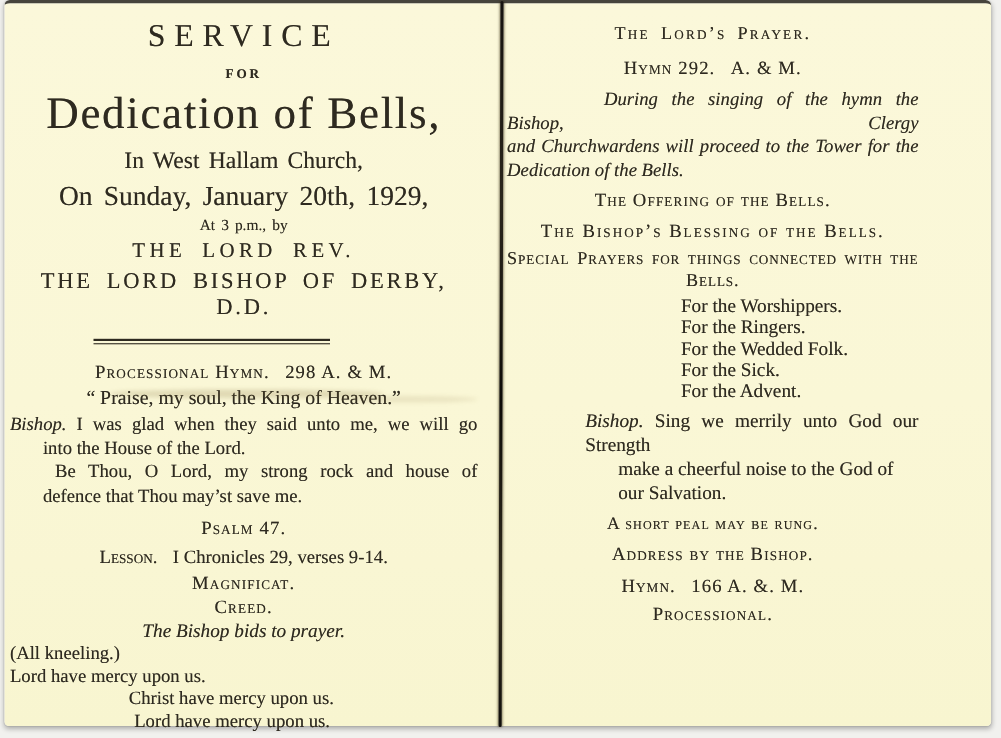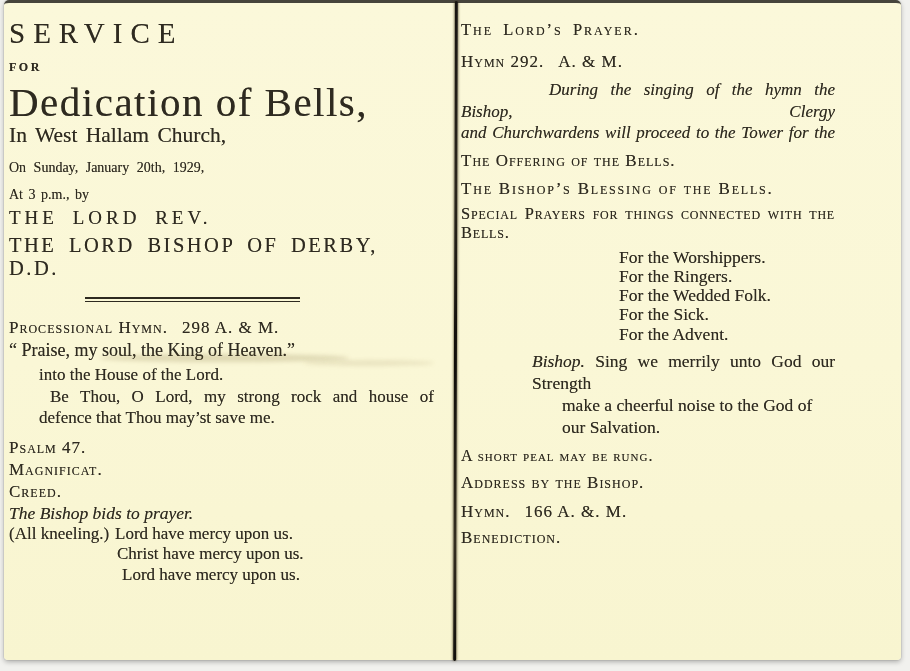--- a/index.html
+++ b/index.html
@@ -21,50 +21,50 @@
     position:absolute;left:3px;top:-2px;bottom:-1px;width:2.5px;
     background:linear-gradient(180deg,#161310,#2b261c 28%,#0e0c08 55%,#342e20 82%,#100e0a);
     border-radius:2px;transform:rotate(.15deg);
     box-shadow:1px 0 2px rgba(60,48,20,.45),-1px 0 2px rgba(60,48,20,.45);
   }
   .page{position:absolute;top:3px;height:650px;box-sizing:border-box;}
   .page.left{left:0;width:443px;padding:12px 13px 0 5px;}
   .page.right{left:451px;width:388px;padding:14px 8px 0 6px;}
 
   .txt{text-shadow:0 0 .5px rgba(46,42,32,.55);}
-  .c{}
+  .c{text-align:center;}
   .sc{font-variant:small-caps;}
   .it{font-style:italic;}
   .jl{text-align:justify;text-align-last:justify;}
 
   
   .service{font-size:29px;letter-spacing:8px;line-height:30px;}
   .for{font-size:12px;font-weight:bold;letter-spacing:2.5px;margin-top:13px;line-height:13px;}
   .main-title{font-size:41px;letter-spacing:1.5px;margin-top:6px;line-height:44px;}
-  .church{font-size:21.5px;margin-top:0;line-height:23px;word-spacing:3px;}
-  .date{font-size:14px;margin-top:9px;line-height:23px;word-spacing:4px;}
+  .church{font-size:21.5px;margin-top:11px;line-height:23px;word-spacing:3px;}
+  .date{font-size:25px;margin-top:9px;line-height:23px;word-spacing:4px;}
   .time{font-size:14px;margin-top:8px;line-height:15px;word-spacing:2px;}
   .rev1{font-size:19px;letter-spacing:4px;margin-top:5px;line-height:21px;word-spacing:6px;}
   .rev2{font-size:20.5px;letter-spacing:2.5px;margin-top:6px;line-height:23px;word-spacing:5px;}
   .divider{margin:17px 0 0 76px;width:215px;height:2px;
     border-top:2px solid #2e2a20;border-bottom:1px solid #2e2a20;}
   .heading{font-variant:small-caps;font-size:17px;letter-spacing:1px;line-height:19px;}
   .proc{margin-top:16px;}
   .gap-md{display:inline-block;width:14px;}
   .quote{font-size:18px;margin-top:3px;line-height:21px;}
   .body17{font-size:17px;line-height:21.5px;}
   .versicles{margin-top:3px;}
   .ind30{margin-left:30px;}
   .ind41{margin-left:41px;}
   .psalm{margin-top:9px;}
   .lesson{margin-top:8px;font-size:17px;line-height:20px;}
   .magnificat,.creed{margin-top:3px;}
   .bids{font-size:17.5px;margin-top:2px;line-height:20px;}
   .kyrie{margin-top:1px;font-size:17px;line-height:20.5px;}
-  .kyrie-l1{display:flex;}
+  .kyrie-l1{display:flex;flex-direction:column;}
   .kneel{width:106px;flex:none;}
   .kyrie-l2{margin-left:108px;}
   .kyrie-l3{margin-left:113px;}
 
   
   .lords{font-size:16.5px;letter-spacing:2px;word-spacing:4px;}
   .hymn292{margin-top:13px;}
   .rubric{font-style:italic;font-size:17px;line-height:21.5px;margin-top:8px;}
   .rubric-ind{text-indent:88px;}
   .offering{margin-top:7px;}
@@ -100,27 +100,34 @@
     <div class="rev2 c">THE LORD BISHOP OF DERBY, D.D.</div>
 
     <div class="divider"></div>
 
     <div class="heading proc c">
       <span>Processional Hymn.</span><span class="gap-md"></span><span>298 A. &amp; M.</span>
     </div>
     <div class="quote c">“ Praise, my soul, the King of Heaven.”</div>
 
     <div class="versicles body17">
+      <div class="jl">
+        <span class="it">Bishop.</span>
+        <span>I was glad when they said unto me, we will go</span>
+      </div>
       <div class="ind30">into the House of the Lord.</div>
       <div class="ind41 jl">Be Thou, O Lord, my strong rock and house of</div>
       <div class="ind30">defence that Thou may’st save me.</div>
     </div>
 
     <div class="heading psalm c">Psalm 47.</div>
 
+    <div class="lesson c">
+      <span class="sc">Lesson.</span><span class="gap-md"></span><span>I Chronicles 29, verses 9-14.</span>
+    </div>
     <div class="heading magnificat c">Magnificat.</div>
     <div class="heading creed c">Creed.</div>
 
     <div class="bids it c">The Bishop bids to prayer.</div>
 
     <div class="kyrie">
       <div class="kyrie-l1">
         <span class="kneel">(All kneeling.)</span>
         <span>Lord have mercy upon us.</span>
       </div>
@@ -135,20 +142,21 @@
   <div class="page right txt">
     <div class="heading lords c">The Lord’s Prayer.</div>
 
     <div class="heading hymn292 c">
       <span>Hymn 292.</span><span class="gap-md"></span><span>A. &amp; M.</span>
     </div>
 
     <div class="rubric">
       <div class="jl rubric-ind">During the singing of the hymn the Bishop, Clergy</div>
       <div class="jl">and Churchwardens will proceed to the Tower for the</div>
+      <div>Dedication of the Bells.</div>
     </div>
 
     <div class="heading offering c">The Offering of the Bells.</div>
     <div class="heading blessing c">The Bishop’s Blessing of the Bells.</div>
 
     <div class="special">
       <div class="jl">Special Prayers for things connected with the</div>
       <div class="c">Bells.</div>
     </div>
 
@@ -168,20 +176,20 @@
       <div class="cant-l2">make a cheerful noise to the God of our Salvation.</div>
     </div>
 
     <div class="heading peal c">A short peal may be rung.</div>
     <div class="heading address c">Address by the Bishop.</div>
 
     <div class="heading hymn166 c">
       <span>Hymn.</span><span class="gap-md"></span><span>166 A. &amp;. M.</span>
     </div>
 
-    <div class="heading benediction c">Benediction.</div>
+    <div class="heading benediction c">Processional.</div>
   </div>
 
   <div class="gutter">
     <div class="gutter-line"></div>
   </div>
 
 </div>
 
 </body></html>

